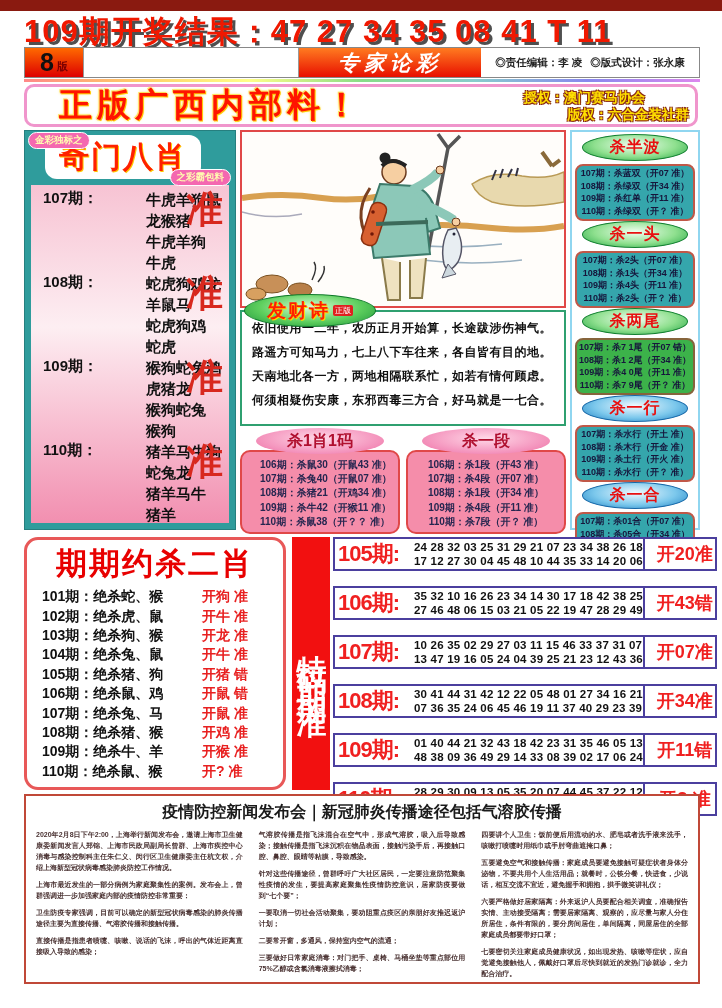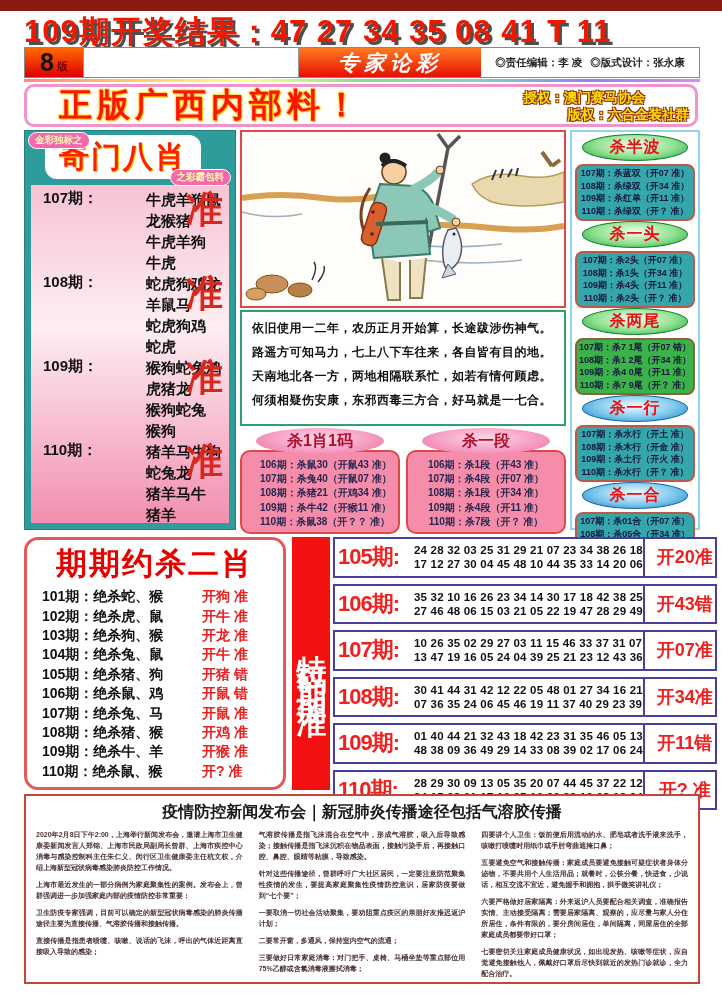--- a/index.html
+++ b/index.html
@@ -96,21 +96,21 @@
   .js-title{text-align:center;font-size:31px;font-weight:bold;color:#e80000;letter-spacing:2px;margin-top:3px;}
   .js-rows{flex:1;display:flex;flex-direction:column;justify-content:space-evenly;padding:2px 0 5px;}
   .js-row{display:flex;justify-content:center;gap:8px;font-size:14px;font-weight:bold;white-space:nowrap;}
   .js-left{color:#111;width:152px;}
   .js-right{color:#e82020;width:66px;}
 
   
   .tstrip{left:292px;top:537px;width:38px;height:253px;background:#f21010;display:flex;align-items:center;justify-content:center;}
   .tstrip span{writing-mode:vertical-lr;text-orientation:upright;color:#fff;font-size:30px;font-weight:bold;
                letter-spacing:13px;font-family:"DejaVu Serif",serif;}
-  .ttable{left:333px;top:537px;width:384px;height:273px;display:flex;flex-direction:column;gap:6px;}
+  .ttable{left:333px;top:537px;width:384px;height:273px;display:flex;flex-direction:column;gap:15px;}
   .t-row{flex:1;border:2px solid #4b3f9e;background:#fff;display:flex;align-items:center;box-sizing:border-box;}
   .t-issue{width:76px;flex:none;font-size:22px;font-weight:bold;color:#f02020;padding-left:3px;letter-spacing:-1px;white-space:nowrap;}
   .t-nums{flex:1;font-size:11.5px;font-weight:bold;color:#111;line-height:14px;white-space:nowrap;letter-spacing:0.2px;}
   .t-res{width:80px;flex:none;border-left:2px solid #4b3f9e;align-self:stretch;display:flex;align-items:center;
          justify-content:center;font-size:18px;font-weight:bold;color:#f02020;white-space:nowrap;}
 
   
   .article{left:24px;top:794px;width:676px;height:190px;border:2px solid #c04838;background:#fff;
            box-sizing:border-box;padding:4px 10px;}
   .art-title{text-align:center;font-size:16px;font-weight:bold;color:#1a1a1a;font-family:"DejaVu Serif",serif;margin:2px 0 6px;}
@@ -223,20 +223,24 @@
       <circle cx="198" cy="38" r="4" fill="#f6cfa2" stroke="#6b3a1e"></circle>
       <path d="M176 70 Q200 80 212 88" fill="none" stroke="#8cc8b8" stroke-width="9"></path>
       <circle cx="214" cy="90" r="4" fill="#f6cfa2" stroke="#6b3a1e"></circle>
       <path d="M214 96 q10 18 2 34 q-10 14 -14 2 q-4 -18 4 -34 Z" fill="#e8eef2" stroke="#556" stroke-width="1.5"></path>
       <path d="M206 132 l-6 14 l14 -4 Z" fill="#cdd8de" stroke="#556"></path>
       <circle cx="212" cy="102" r="1.5" fill="#223"></circle>
       <path d="M140 126 L146 168 L158 168 L158 130 M168 128 L168 166 L180 166 L184 126" fill="#efe2c0" stroke="#8a7a4a" stroke-width="2"></path>
     </svg>
   </div>
 
+  <div class="abs facai">
+    <span class="facai-t">发财诗</span>
+    <span class="facai-s">正版</span>
+  </div>
 
   <div class="abs poem">
     <div>依旧使用一二年，农历正月开始算，长途跋涉伤神气。</div>
     <div>路遥方可知马力，七上八下车往来，各自皆有目的地。</div>
     <div>天南地北各一方，两地相隔联系忙，如若有情何顾虑。</div>
     <div>何须相疑伤安康，东邪西毒三方合，好马就是一七合。</div>
   </div>
 
   <div class="panel p1">
     <div class="p-title">杀1肖1码</div>

